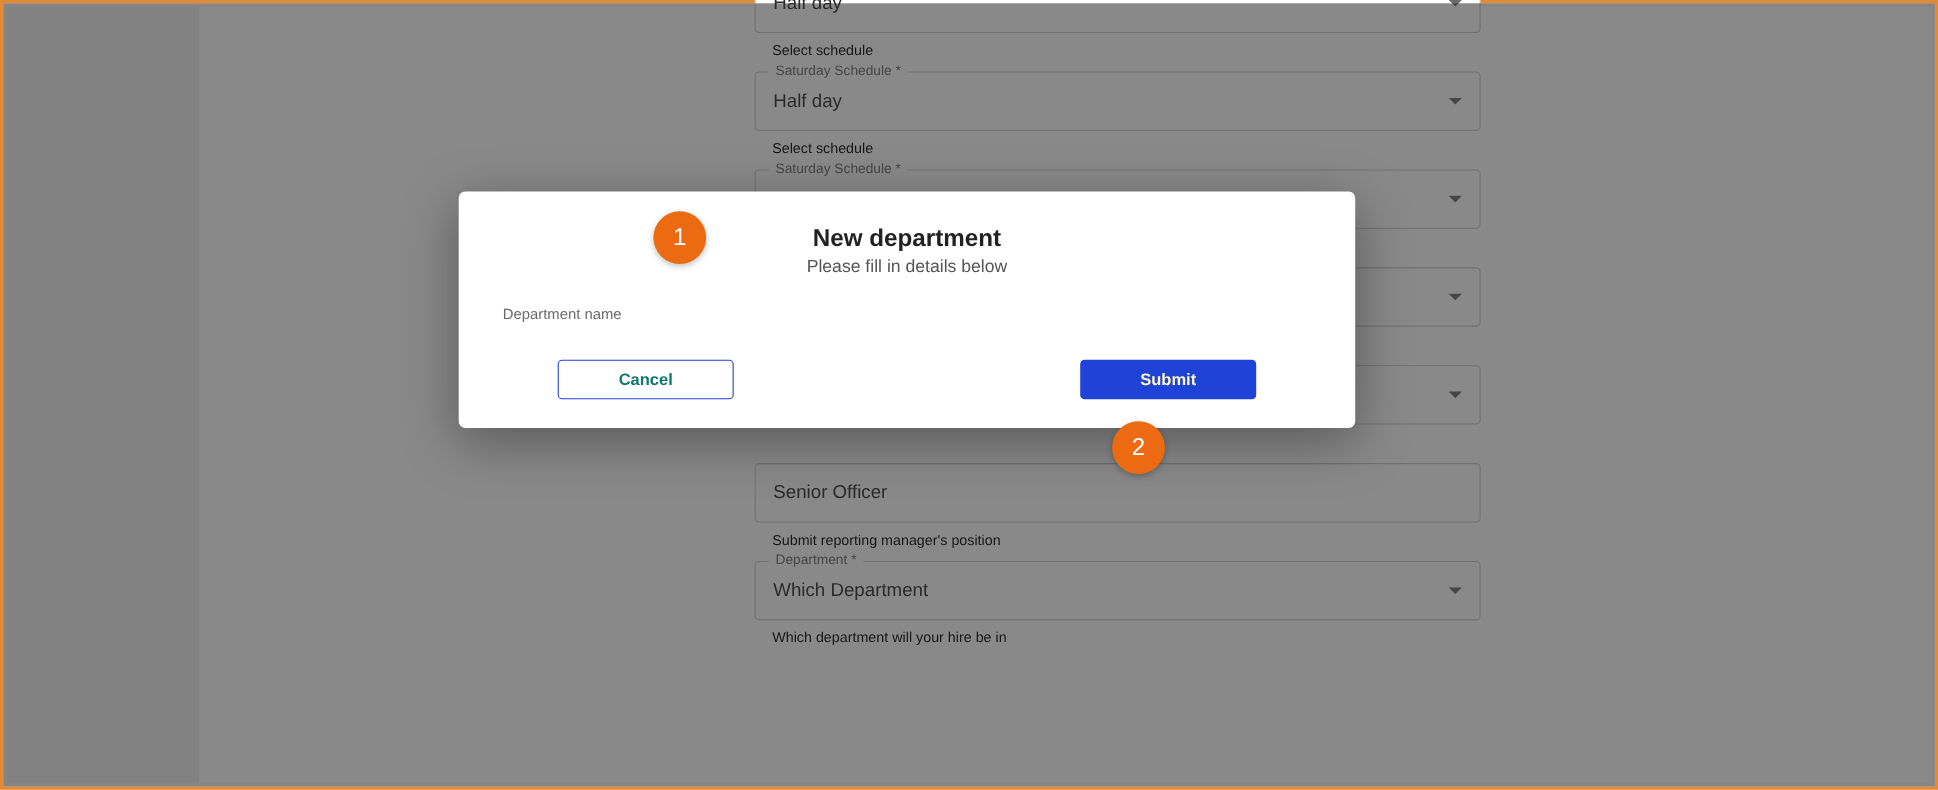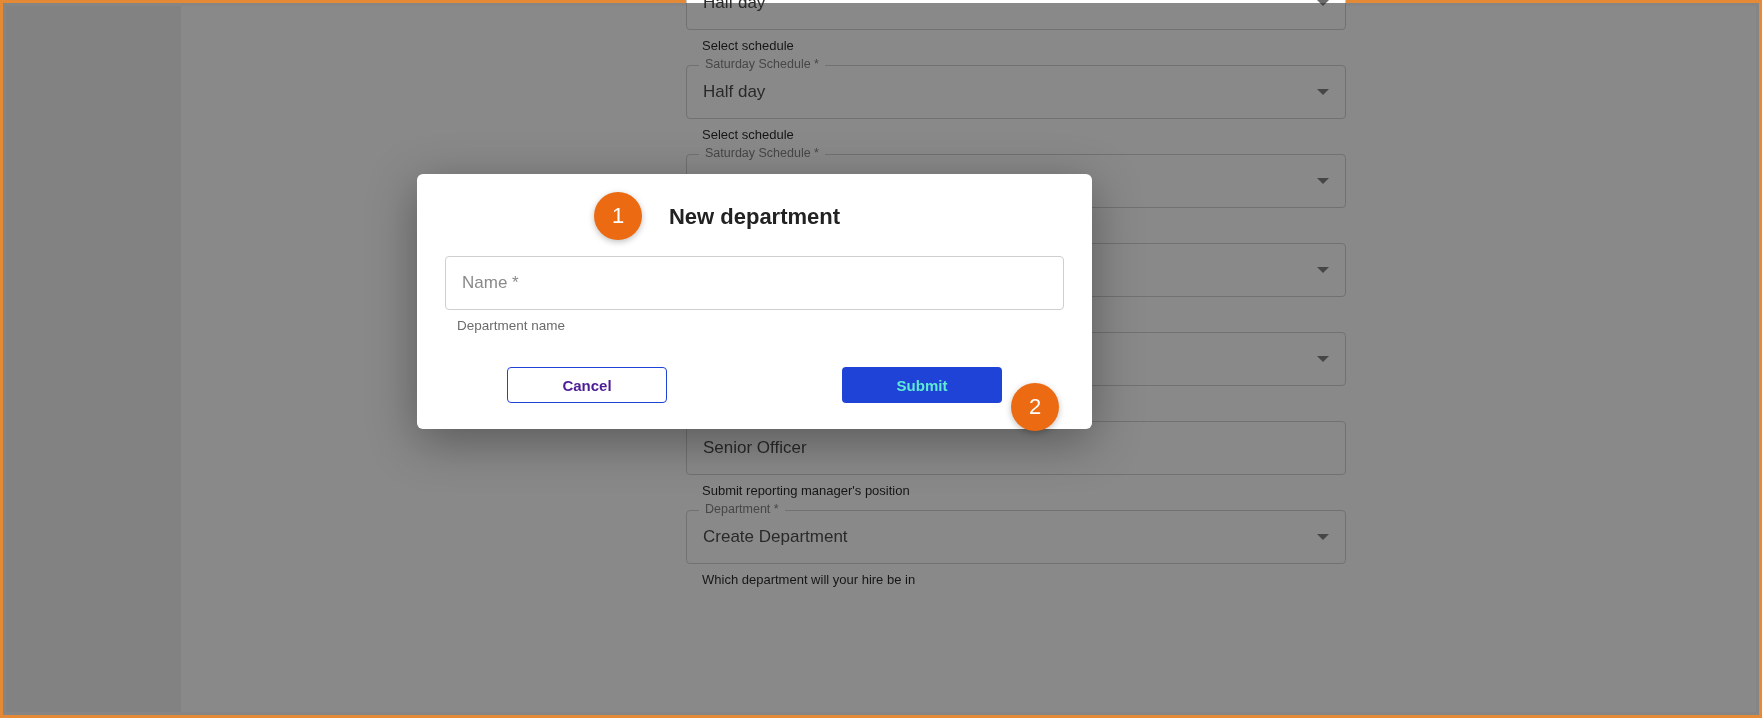--- a/index.html
+++ b/index.html
@@ -73,21 +73,21 @@
   
   .scrim {
     position: absolute; inset: 0;
     background: rgba(40,40,40,0.55);
   }
 
   
   .modal {
     position: absolute;
     left: 414px; top: 171px;
-    width: 675px;
+    width: 815px;
     background: #fff;
     border-radius: 6px;
     box-shadow: 0 12px 48px rgba(0,0,0,0.35);
     padding: 30px 28px 26px 28px;
   }
   .modal-header { text-align: center; }
   .modal-title {
     font-size: 22px; font-weight: 600; color: #222;
   }
   .modal-subtitle {
@@ -118,26 +118,26 @@
     width: 160px;
     border-radius: 4px;
     font-size: 15px;
     font-weight: 600;
     cursor: pointer;
     display: inline-flex; align-items: center; justify-content: center;
   }
   .btn-outline {
     border: 1.5px solid #1f43d6;
     background: #fff;
-    color: #4c1d95;
+    color: #0f766e;
   }
   .btn-primary {
     border: none;
     background: #1f43d6;
-    color: #5eead4;
+    color: #fef9c3;
   }
 
   
   .badge {
     position: absolute;
     width: 48px; height: 48px;
     border-radius: 50%;
     background: #ec6b12;
     color: #fff;
     display: flex; align-items: center; justify-content: center;
@@ -200,38 +200,38 @@
       <div class="field-wrap">
         <div class="field-box">
           <span class="field-value">Senior Officer</span>
         </div>
         <div class="field-helper">Submit reporting manager's position</div>
       </div>
 
       <div class="field-wrap">
         <div class="field-box">
           <span class="field-label">Department *</span>
-          <span class="field-value">Create Department</span>
+          <span class="field-value">Which Department</span>
           <span class="dropdown-caret"></span>
         </div>
         <div class="field-helper">Which department will your hire be in</div>
       </div>
 
     </div>
   </div>
 
   <div class="scrim"></div>
 
   <div class="modal">
     <div class="modal-header">
       <div class="modal-title">New department</div>
+      <div class="modal-subtitle">Please fill in details below</div>
     </div>
 
     <div class="modal-input-wrap">
-      <input class="modal-input" type="text" placeholder="Name *" style="">
       <div class="modal-input-helper">Department name</div>
     </div>
 
     <div class="modal-actions">
       <button class="btn btn-outline">
         <span>Cancel</span>
       </button>
       <button class="btn btn-primary">
         <span>Submit</span>
       </button>

